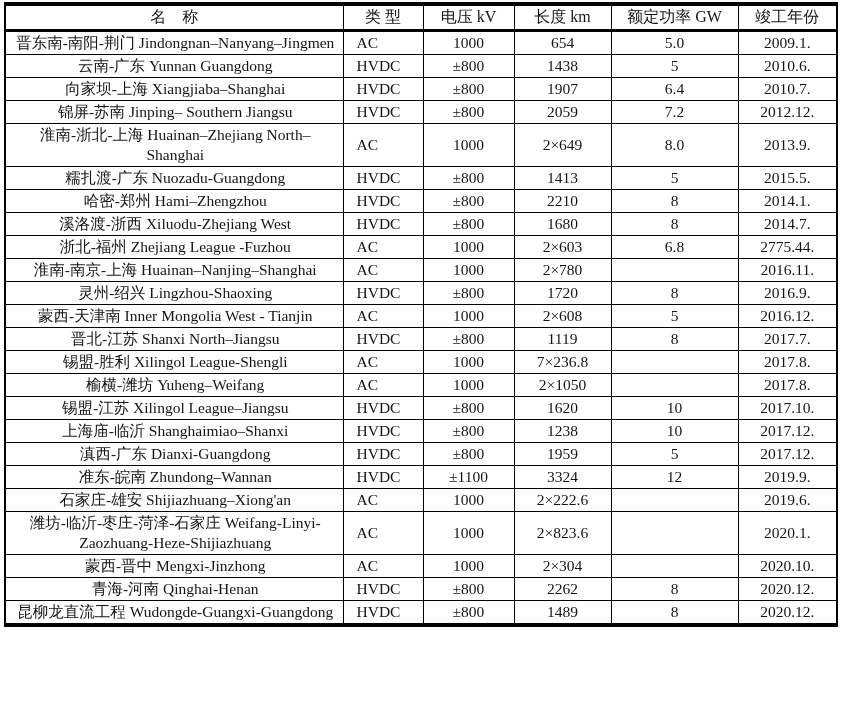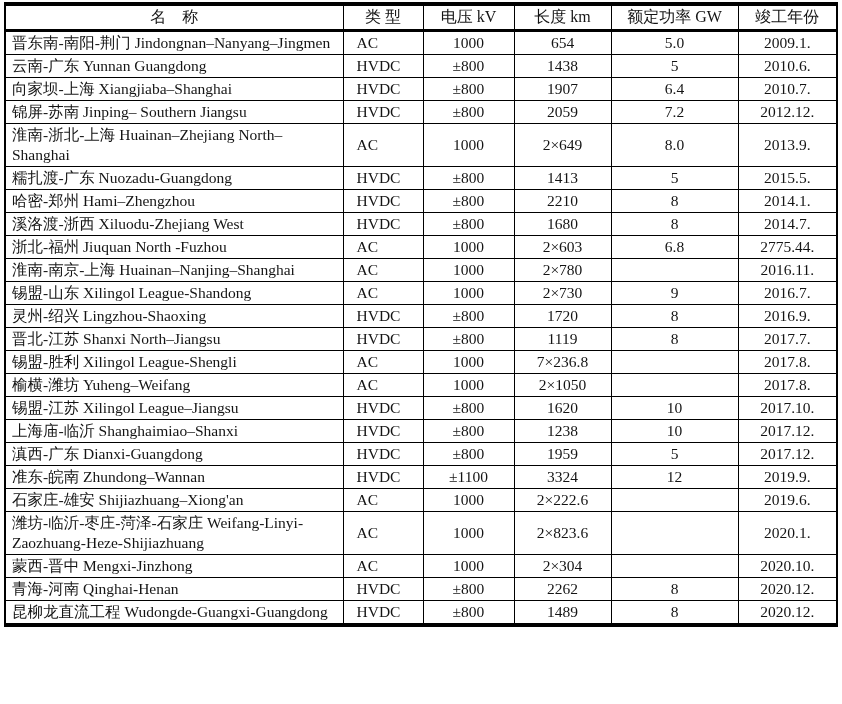--- a/index.html
+++ b/index.html
@@ -36,21 +36,21 @@
   }
   td{
     font-size:15.5px;
     line-height:20px;
     height:22px;
     border:1.5px solid var(--line);
     padding:1px 6px;
     vertical-align:middle;
     overflow:hidden;
   }
-  td.c-name{text-align:left;padding-left:6px;padding-right:4px;}
+  td.c-name{text-align:center;padding-left:6px;padding-right:4px;}
   td.c-type{text-align:left;padding-left:13px;white-space:nowrap;}
   td.c-voltage,td.c-length,td.c-power,td.c-year{text-align:center;white-space:nowrap;}
 </style>
 </head>
 <body>
 
 <div class="page">
   <table>
     <colgroup>
       <col style="width:338px">
@@ -129,50 +129,50 @@
   </tr>
         <tr>
     <td class="c-name">溪洛渡-浙西 Xiluodu-Zhejiang West</td>
     <td class="c-type">HVDC</td>
     <td class="c-voltage">±800</td>
     <td class="c-length">1680</td>
     <td class="c-power">8</td>
     <td class="c-year">2014.7.</td>
   </tr>
         <tr>
-    <td class="c-name">浙北-福州 Jiuquan North -Fuzhou</td>
+    <td class="c-name">浙北-福州 Zhejiang League -Fuzhou</td>
     <td class="c-type">AC</td>
     <td class="c-voltage">1000</td>
     <td class="c-length">2×603</td>
     <td class="c-power">6.8</td>
     <td class="c-year">2775.44.</td>
   </tr>
         <tr>
     <td class="c-name">淮南-南京-上海 Huainan–Nanjing–Shanghai</td>
     <td class="c-type">AC</td>
     <td class="c-voltage">1000</td>
     <td class="c-length">2×780</td>
     <td class="c-power"></td>
     <td class="c-year">2016.11.</td>
   </tr>
         <tr>
-    <td class="c-name">锡盟-山东 Xilingol League-Shandong</td>
-    <td class="c-type">AC</td>
-    <td class="c-voltage">1000</td>
-    <td class="c-length">2×730</td>
-    <td class="c-power">9</td>
-    <td class="c-year">2016.7.</td>
-  </tr>
-        <tr>
     <td class="c-name">灵州-绍兴 Lingzhou-Shaoxing</td>
     <td class="c-type">HVDC</td>
     <td class="c-voltage">±800</td>
     <td class="c-length">1720</td>
     <td class="c-power">8</td>
     <td class="c-year">2016.9.</td>
+  </tr>
+        <tr>
+    <td class="c-name">蒙西-天津南 Inner Mongolia West - Tianjin</td>
+    <td class="c-type">AC</td>
+    <td class="c-voltage">1000</td>
+    <td class="c-length">2×608</td>
+    <td class="c-power">5</td>
+    <td class="c-year">2016.12.</td>
   </tr>
         <tr>
     <td class="c-name">晋北-江苏 Shanxi North–Jiangsu</td>
     <td class="c-type">HVDC</td>
     <td class="c-voltage">±800</td>
     <td class="c-length">1119</td>
     <td class="c-power">8</td>
     <td class="c-year">2017.7.</td>
   </tr>
         <tr>

